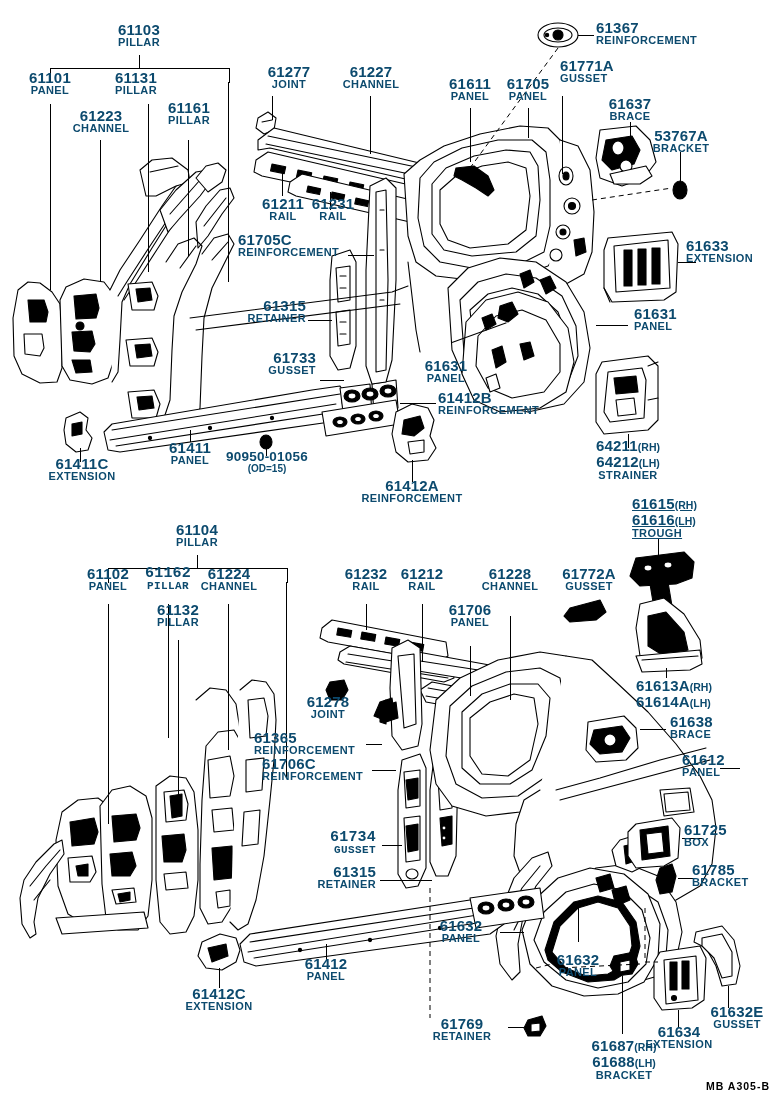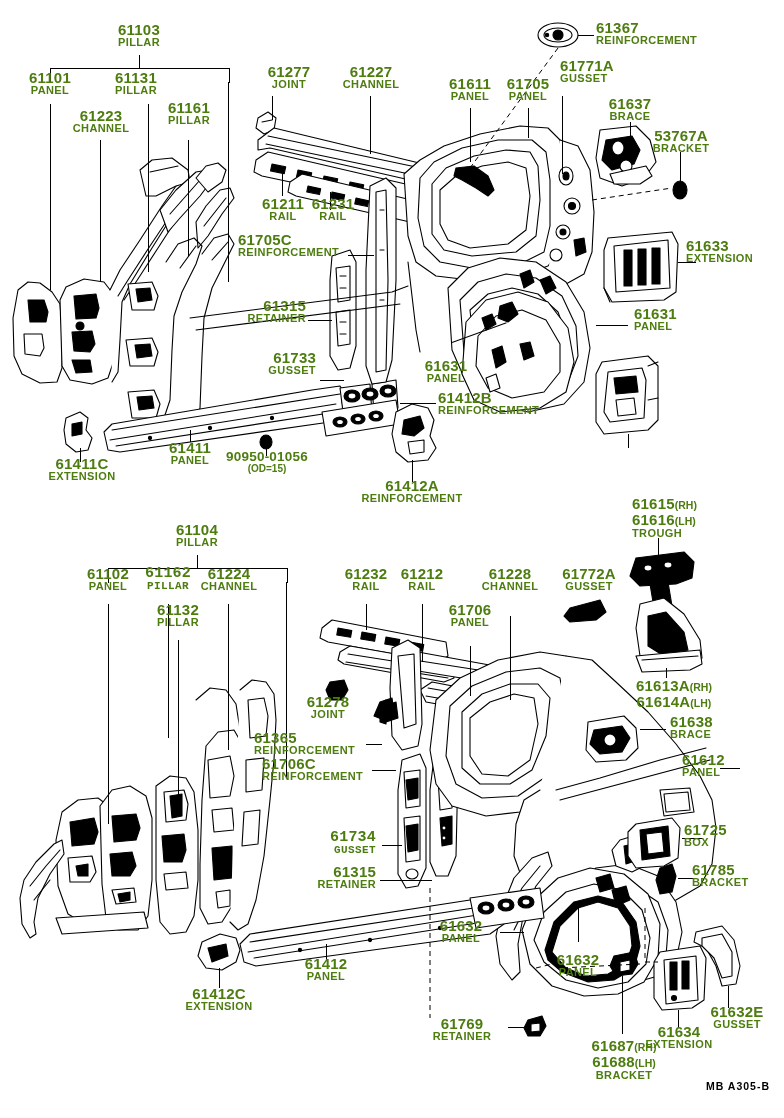--- a/index.html
+++ b/index.html
@@ -14,21 +14,21 @@
     background: #ffffff;
     overflow: hidden;
     font-family: "Liberation Sans", "DejaVu Sans", sans-serif;
     color: #000000;
   }
   
   .label {
     position: absolute;
     white-space: nowrap;
     line-height: 1.0;
-    color: #4d7c0f;
+    color: #0c4a6e;
   }
   .label .num {
     display: block;
     font-size: 15px;
     font-weight: bold;
     letter-spacing: 0.2px;
   }
   .label .num .side {
     font-size: 10.5px;
     font-weight: bold;
@@ -675,20 +675,25 @@
   <div class="label c" style="left:212px; top:450px; width:110px;">
     <span class="num" style="font-size:13.5px;">90950-01056</span>
     <span class="sub">(OD=15)</span>
   </div>
 
   <div class="label c" style="left:346px; top:478px; width:132px;">
     <span class="num">61412A</span>
     <span class="kind">REINFORCEMENT</span>
   </div>
 
+  <div class="label c two" style="left:578px; top:438px; width:100px;">
+    <span class="num"><span>64211</span><span class="side">(RH)</span></span>
+    <span class="num"><span>64212</span><span class="side">(LH)</span></span>
+    <span class="kind">STRAINER</span>
+  </div>
 
   <div class="label c" style="left:157px; top:522px; width:80px;">
     <span class="num">61104</span>
     <span class="kind">PILLAR</span>
   </div>
 
   <div class="label c" style="left:68px; top:566px; width:80px;">
     <span class="num">61102</span>
     <span class="kind">PANEL</span>
   </div>
@@ -751,27 +756,27 @@
   <div class="label r" style="left:300px; top:830px; width:76px;font-family:Liberation Mono, monospace;">
     <span class="num">61734</span>
     <span class="kind">GUSSET</span>
   </div>
 
   <div class="label r" style="left:298px; top:864px; width:78px;">
     <span class="num">61315</span>
     <span class="kind">RETAINER</span>
   </div>
 
-  <div class="label l two" style="left:632px; top:496px;">
+  <div class="label l two" style="left:632px; top:496px;text-decoration:underline;">
     <span class="num"><span>61615</span><span class="side">(RH)</span></span>
     <span class="num"><span>61616</span><span class="side">(LH)</span></span>
     <span class="kind">TROUGH</span>
   </div>
 
-  <div class="label l two" style="left:636px; top:678px;text-align:center;">
+  <div class="label l two" style="left:636px; top:678px;">
     <span class="num"><span>61613A</span><span class="side">(RH)</span></span>
     <span class="num"><span>61614A</span><span class="side">(LH)</span></span>
   </div>
 
   <div class="label l" style="left:670px; top:714px;">
     <span class="num">61638</span>
     <span class="kind">BRACE</span>
   </div>
 
   <div class="label l" style="left:682px; top:752px;">

